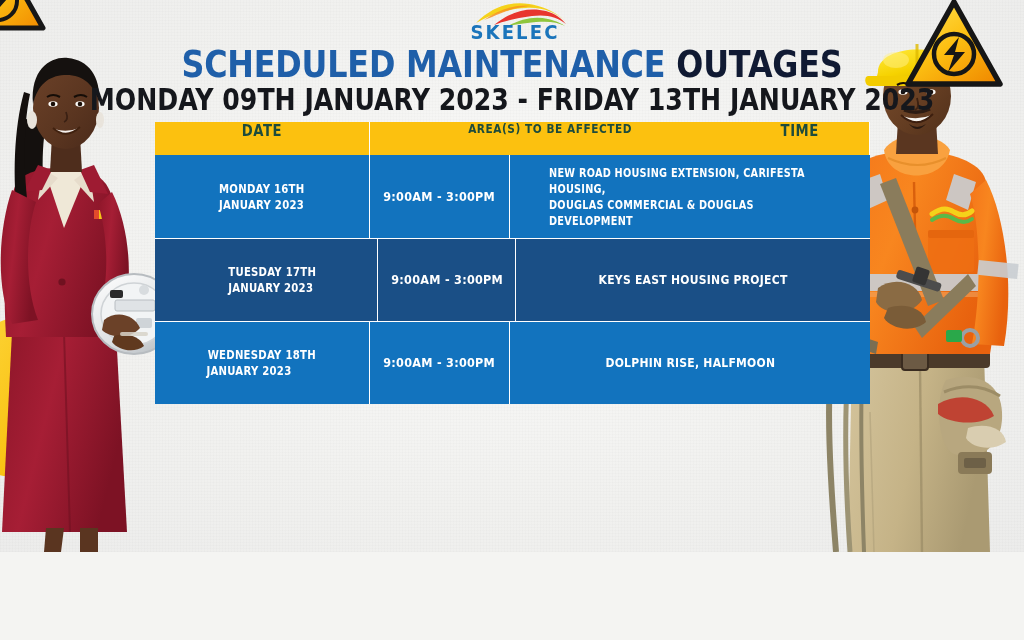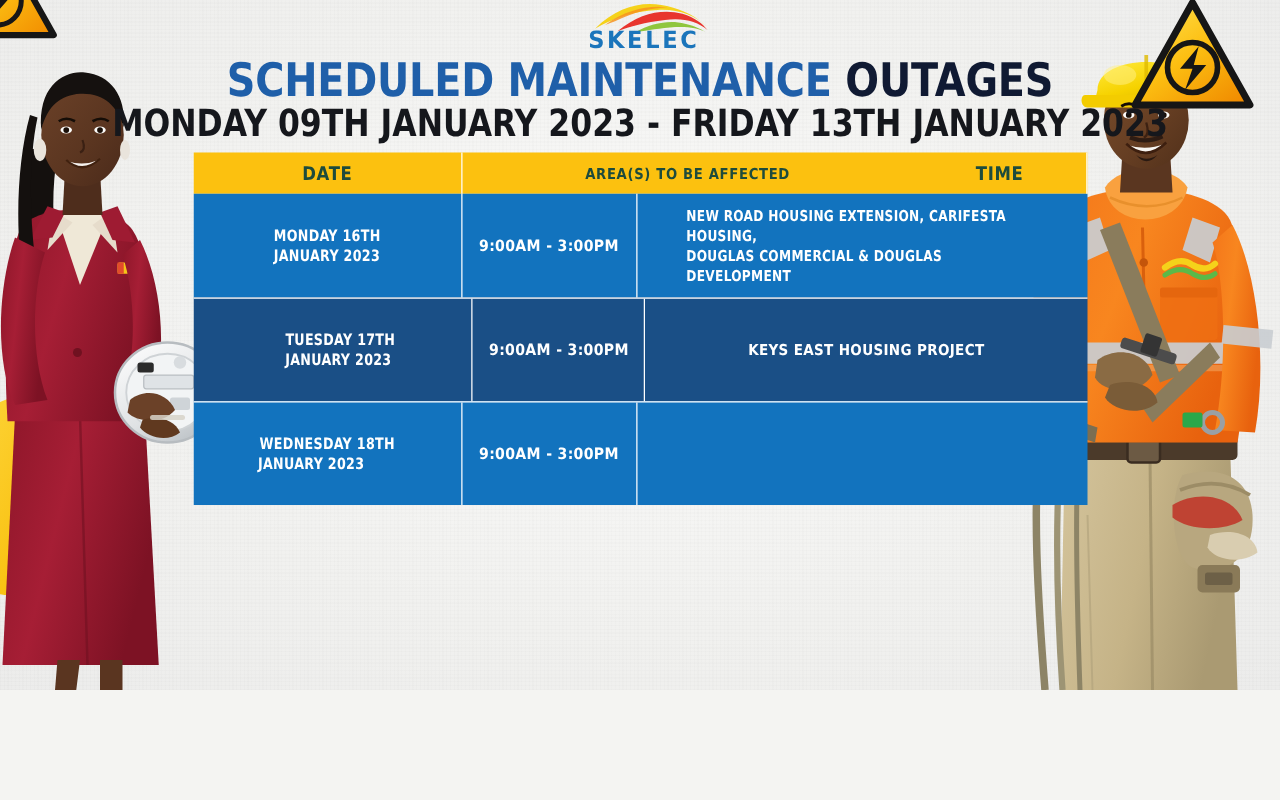--- a/index.html
+++ b/index.html
@@ -103,21 +103,21 @@
     left: 155px;
     top: 122px;
     width: 715px;
     z-index: 4;
   }
   .row { display: flex; width: 100%; }
 
   .head-row { height: 33px; background: #fcc10f; }
   .head-cell {
     display: flex;
-    align-items: center;
+    align-items: flex-start;
     justify-content: center;
     font-family: "DejaVu Sans", sans-serif;
     font-weight: 700;
     font-size: 15px;
     letter-spacing: .6px;
     color: #1d4b3c;
     transform-origin: center;
   }
   .head-cell span { display: inline-block; transform: scaleX(.88); white-space: nowrap; }
 
@@ -470,16 +470,19 @@
       </div>
     </div>
 
     <div class="row body-row light">
       <div class="cell c-date">
         <span><span>WEDNESDAY 18TH</span><br><span>JANUARY 2023</span></span>
       </div>
       <div class="cell c-time">
           <span>9:00AM - 3:00PM</span>
         </div>
+      <div class="cell c-area">
+        <span>DOLPHIN RISE, HALFMOON</span>
+      </div>
     </div>
 
   </div>
 </div>
 
 </body></html>

